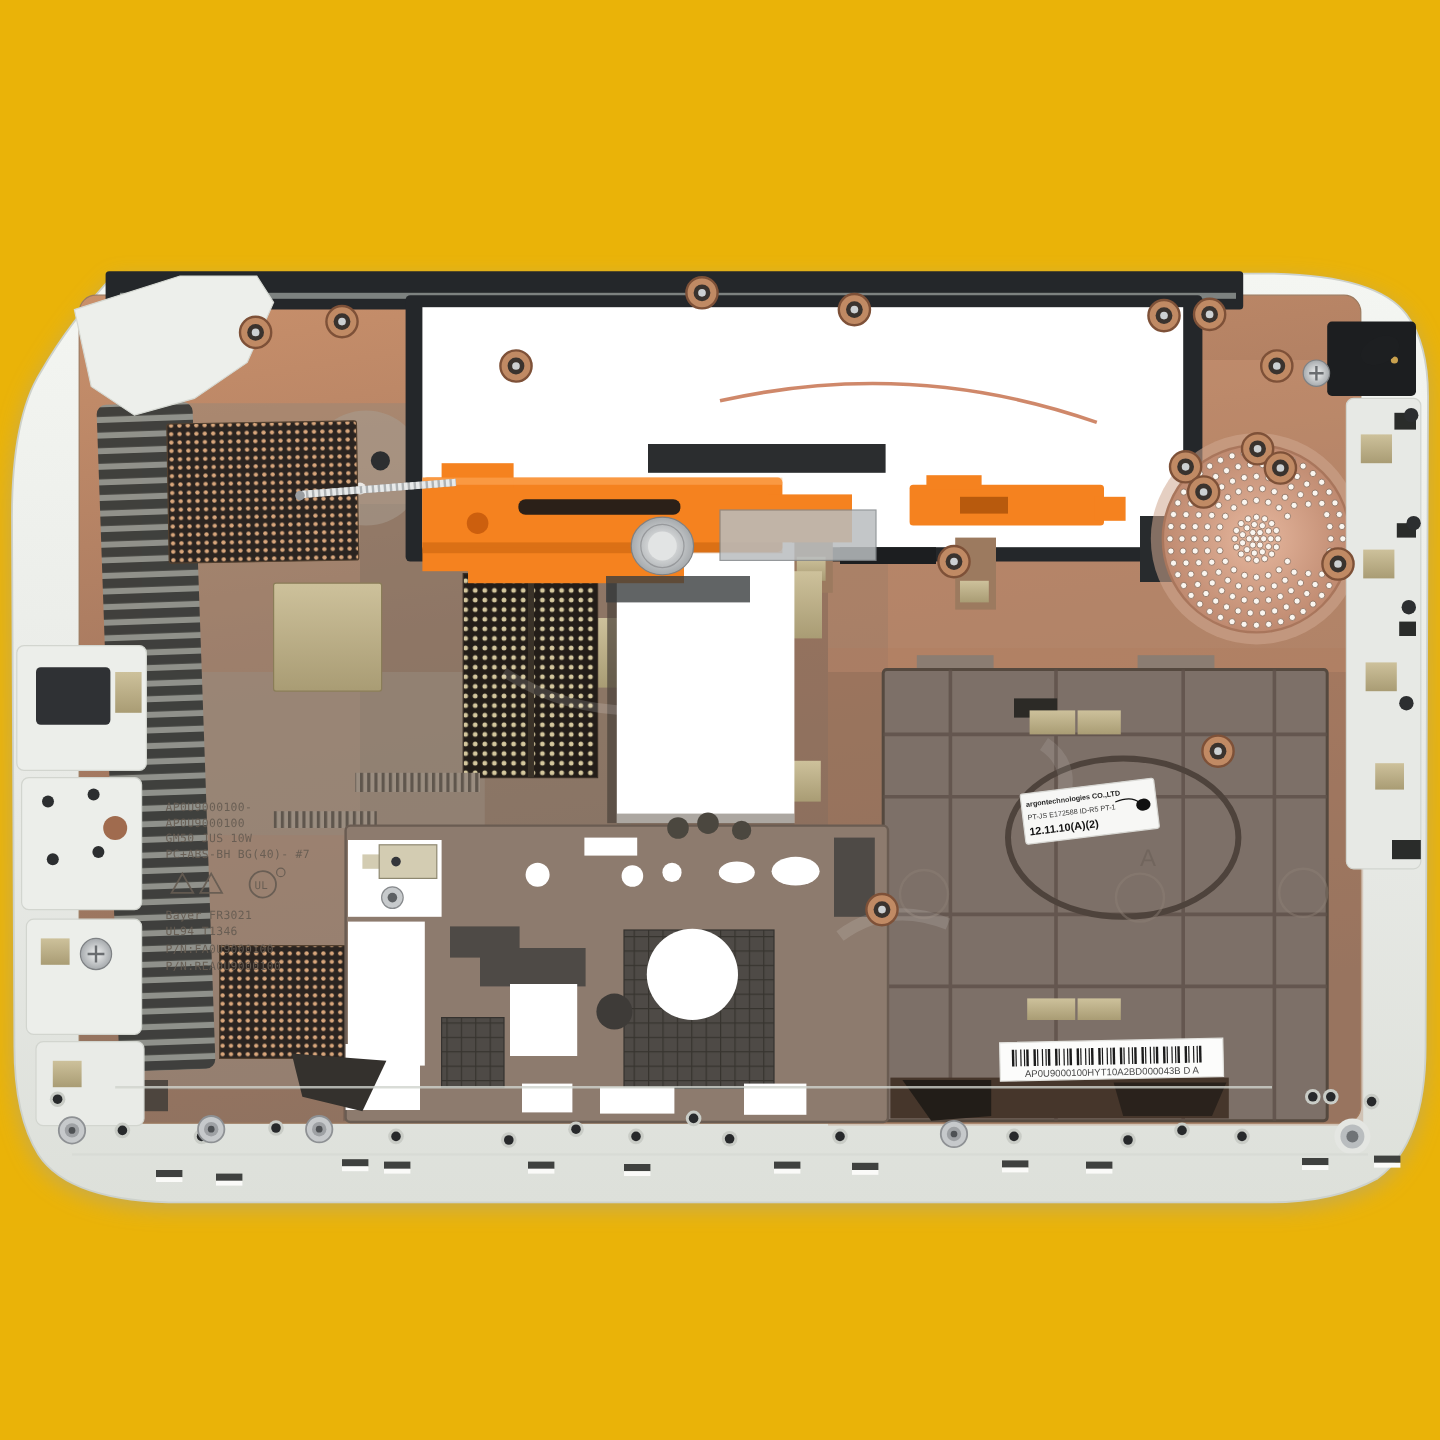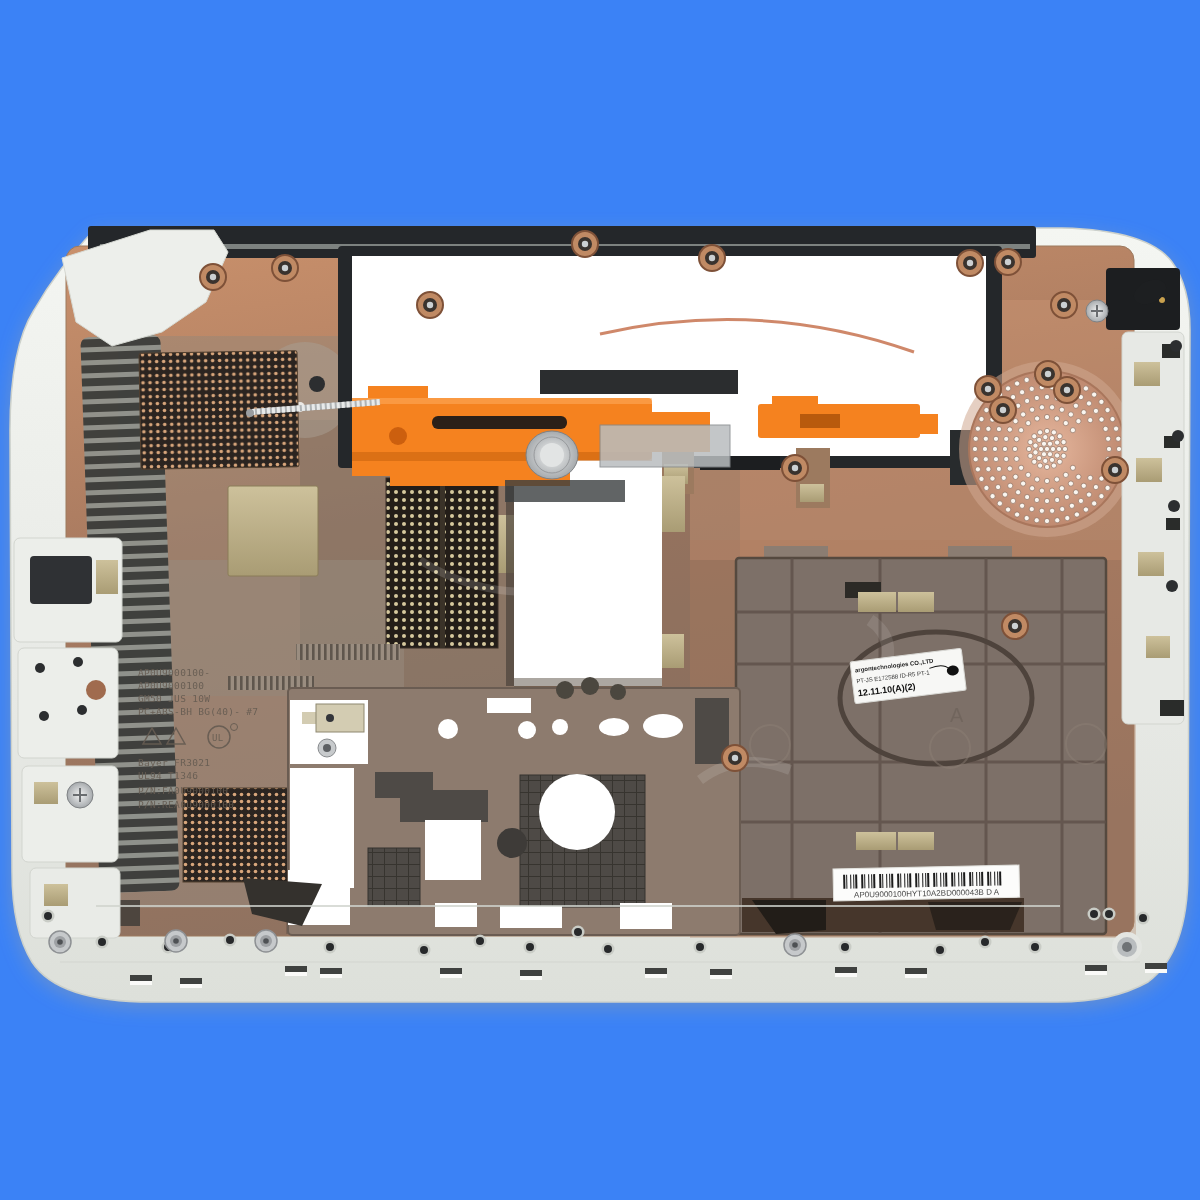--- a/index.html
+++ b/index.html
@@ -1,16 +1,16 @@
 <!DOCTYPE html>
 <html style="--background: #ffffff; --rim: #e9ebe7; --copper: #c08262; --copper_dark: #8f6f5d; --panel_gray: #7d7068; --black_plastic: #24272a; --orange: #f5821f; --khaki_pad: #bdb188; --mesh_dark: #2b2420; --label_white: #f7f7f5;"><head>
 <meta charset="utf-8">
 <style>
   html,body{margin:0;padding:0;background:#ffffff;}
-  .stage{position:relative;width:1200px;height:1200px;background:#3b82f6;overflow:hidden;
+  .stage{position:relative;width:1200px;height:1200px;background:#eab308;overflow:hidden;
          font-family:"Liberation Sans",sans-serif;}
   svg text{font-family:"DejaVu Sans Mono",monospace;}
   text.sans{font-family:"Liberation Sans",sans-serif;}
 </style>
 </head>
 <body>
 
 <div class="stage">
 <svg width="1200" height="1200" viewBox="0 0 1200 1200">
   <defs>

